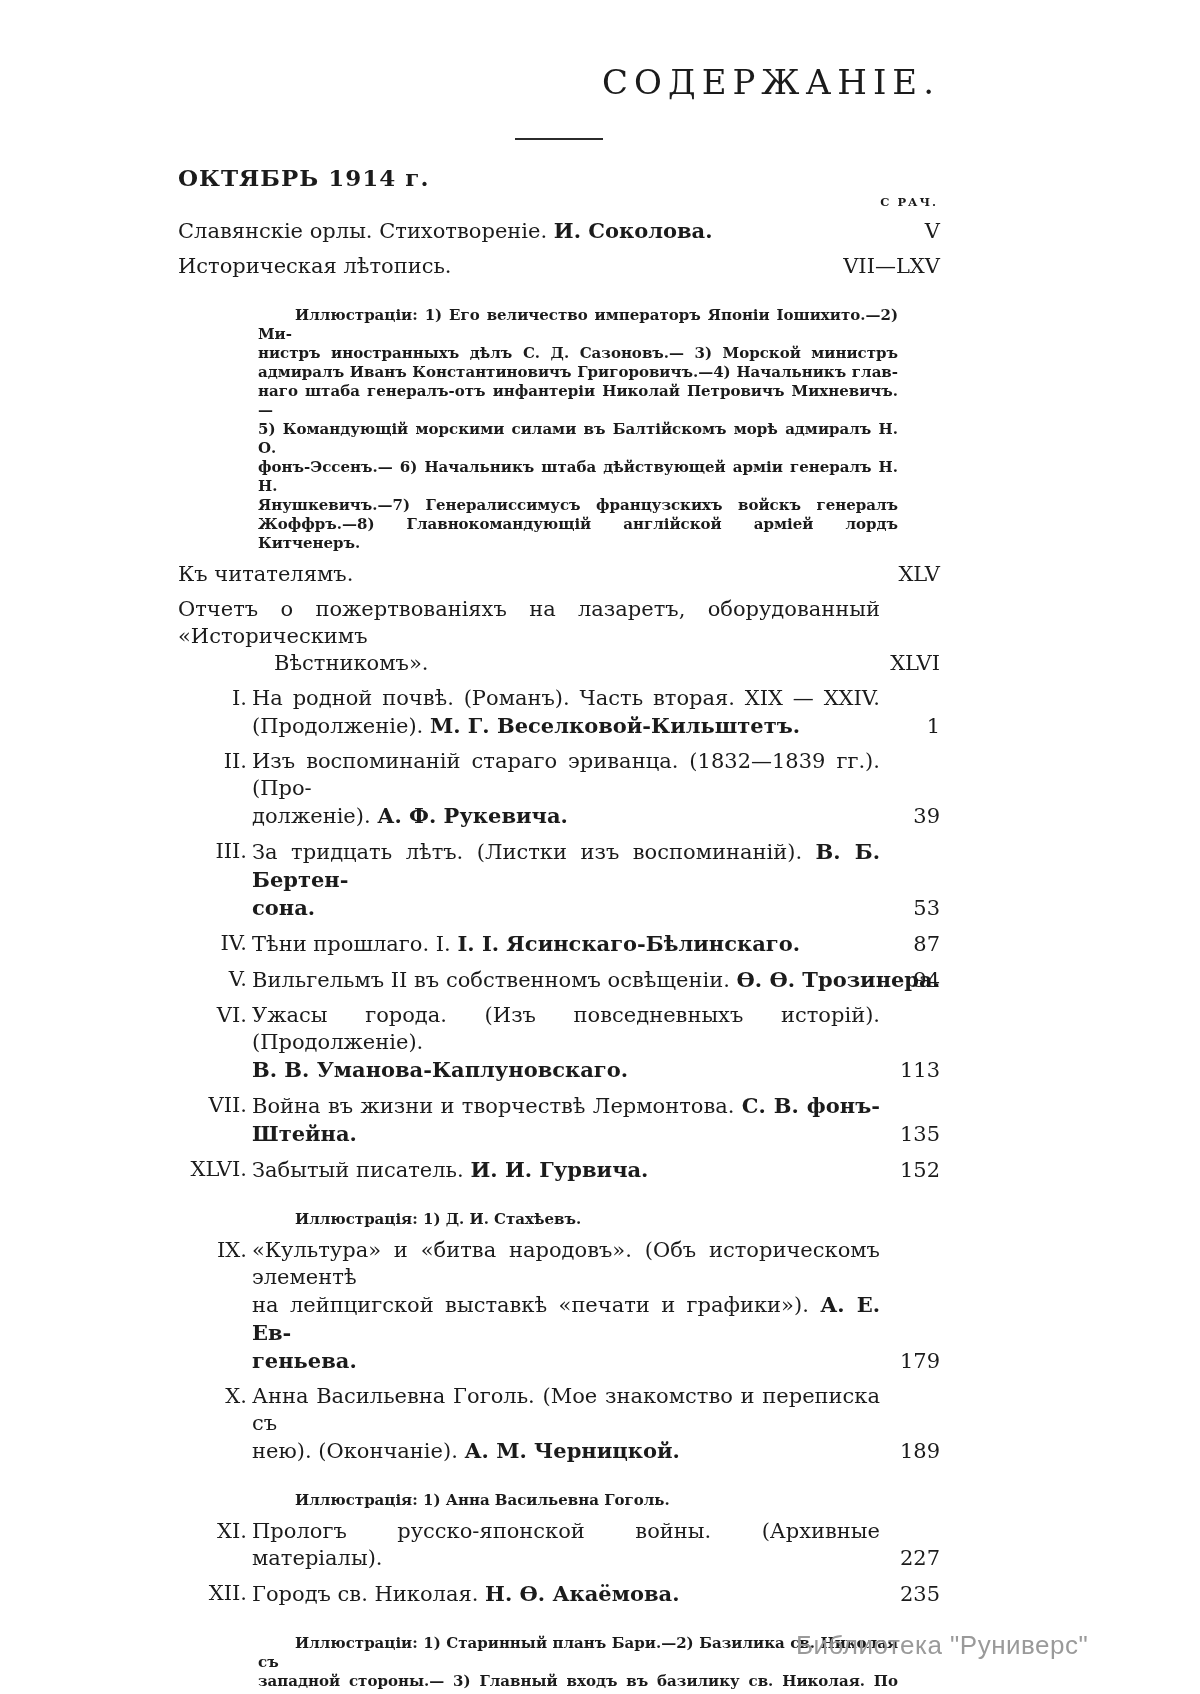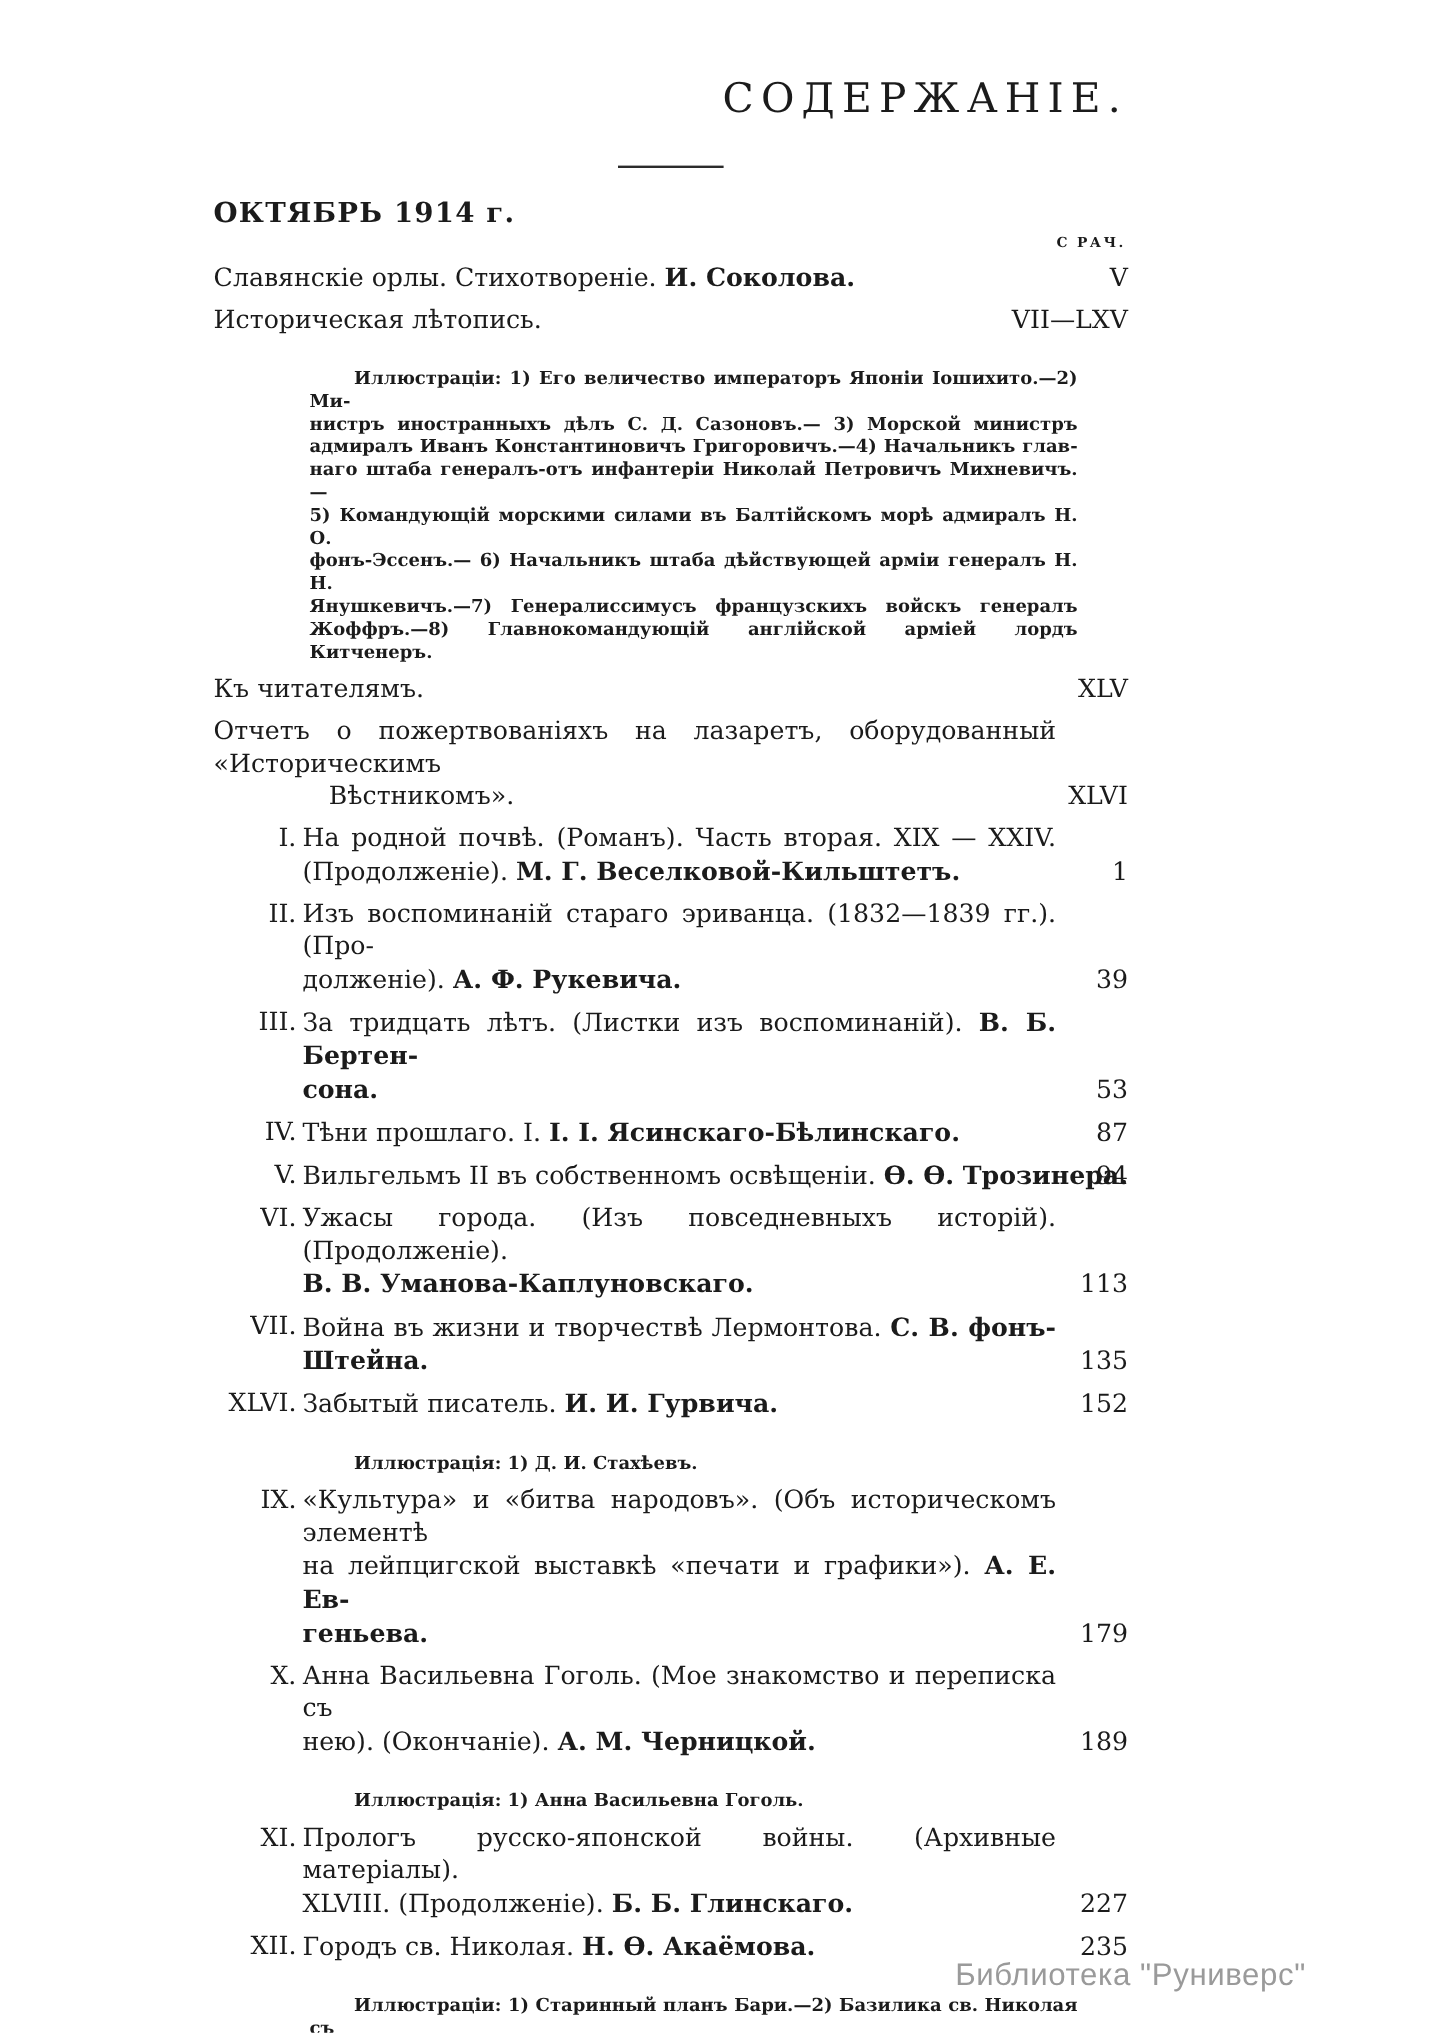--- a/index.html
+++ b/index.html
@@ -56,22 +56,22 @@
     flex: none;
     width: 69px;
     padding-right: 5px;
     text-align: right;
   }
   .body { flex: 1 1 auto; min-width: 0; }
   .jline {
     text-align: justify;
     text-align-last: justify;
   }
-  .lastline { display: flex; align-items: flex-start; }
-  .lastline.ind { margin-left: 96px; flex-direction: column; }
+  .lastline { display: flex; align-items: center; }
+  .lastline.ind { margin-left: 96px; }
   .lastline .txt { white-space: nowrap; }
   .leader {
     flex: 1 1 auto;
     min-width: 14px;
     align-self: stretch;
     margin-left: 7px;
     background-image: radial-gradient(circle, #1e1e1e 1.7px, rgba(0,0,0,0) 2.1px);
     background-size: 22px 27px;
     background-position: 10px 18px;
     background-repeat: repeat-x;
@@ -273,21 +273,20 @@
         <div class="page">189</div>
       </div>
       <div class="illus">
         <div class="iline first end">Иллюстрація: 1) Анна Васильевна Гоголь.</div>
       </div>
       <div class="entry">
         <div class="num">XI.</div>
         <div class="body">
           <div class="jline"><span>Прологъ русско-японской войны. (Архивные матеріалы).</span></div>
           <div class="lastline">
-            <span class="txt"><span>XLVIII. (Продолженіе). </span><b>Б. Б. Глинскаго.</b></span>
             <span class="leader"></span>
           </div>
         </div>
         <div class="page">227</div>
       </div>
       <div class="entry">
         <div class="num">XII.</div>
         <div class="body">
           <div class="lastline">
             <span class="txt"><span>Городъ св. Николая. </span><b>Н. Ѳ. Акаёмова.</b></span>

